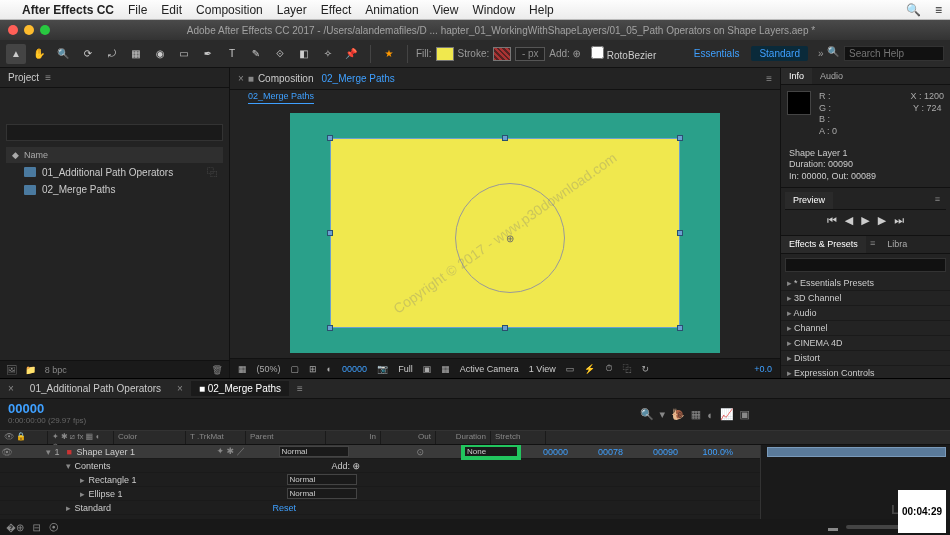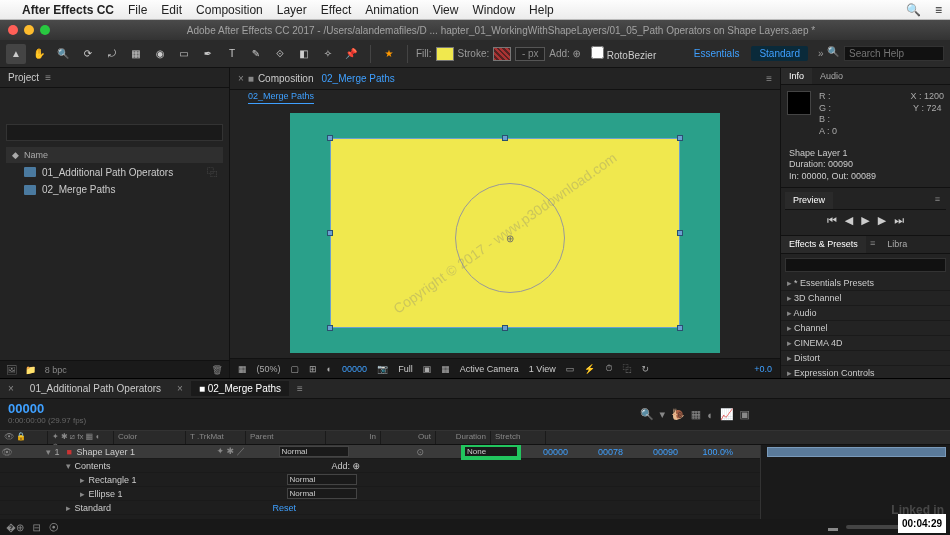--- a/index.html
+++ b/index.html
@@ -97,21 +97,21 @@
 .indent0 { padding-left:4px; } .indent1 { padding-left:18px; } .indent2 { padding-left:32px; }
 .tri { color:#888; margin-right:4px; }
 .layer-name { flex:0 0 140px; }
 .mode-sel { width:70px; background:#1a1a1a; border:1px solid #444; font-size:8px; padding:0 2px; color:#ccc; margin-right:20px; }
 .parent-sel { width:60px; background:#1a1a1a; border:4px solid #22c55e; font-size:8px; padding:0 2px; color:#ccc; margin-left:35px; }
 .val-blue { color:#3fa0ff; width:55px; text-align:right; padding-right:8px; }
 .tl-track { flex:1; background:#1a1a1a; border-left:1px solid #333; position:relative; }
 .layer-bar { position:absolute; top:2px; left:6px; right:4px; height:10px; background:#5a7a9a; border:1px solid #7a9aba; }
 .tl-footer { height:16px; background:#181818; display:flex; align-items:center; padding:0 6px; gap:8px; color:#888; font-size:10px; }
 .linkedin { position:absolute; right:6px; bottom:18px; color:#666; font-size:12px; font-weight:bold; opacity:.6; }
-.timestamp { position:absolute; right:4px; bottom:2px; background:#fff; color:#000; font-size:10px; padding:4px 4px; font-weight:bold; }
+.timestamp { position:absolute; right:4px; bottom:2px; background:#fff; color:#000; font-size:10px; padding:16px 4px; font-weight:bold; }
 </style>
 </head>
 <body>
 
 <div class="mac-menubar">
   <span class="apple"></span>
   <span class="appname">After Effects CC</span>
   <span>File</span>
   <span>Edit</span>
   <span>Composition</span>

